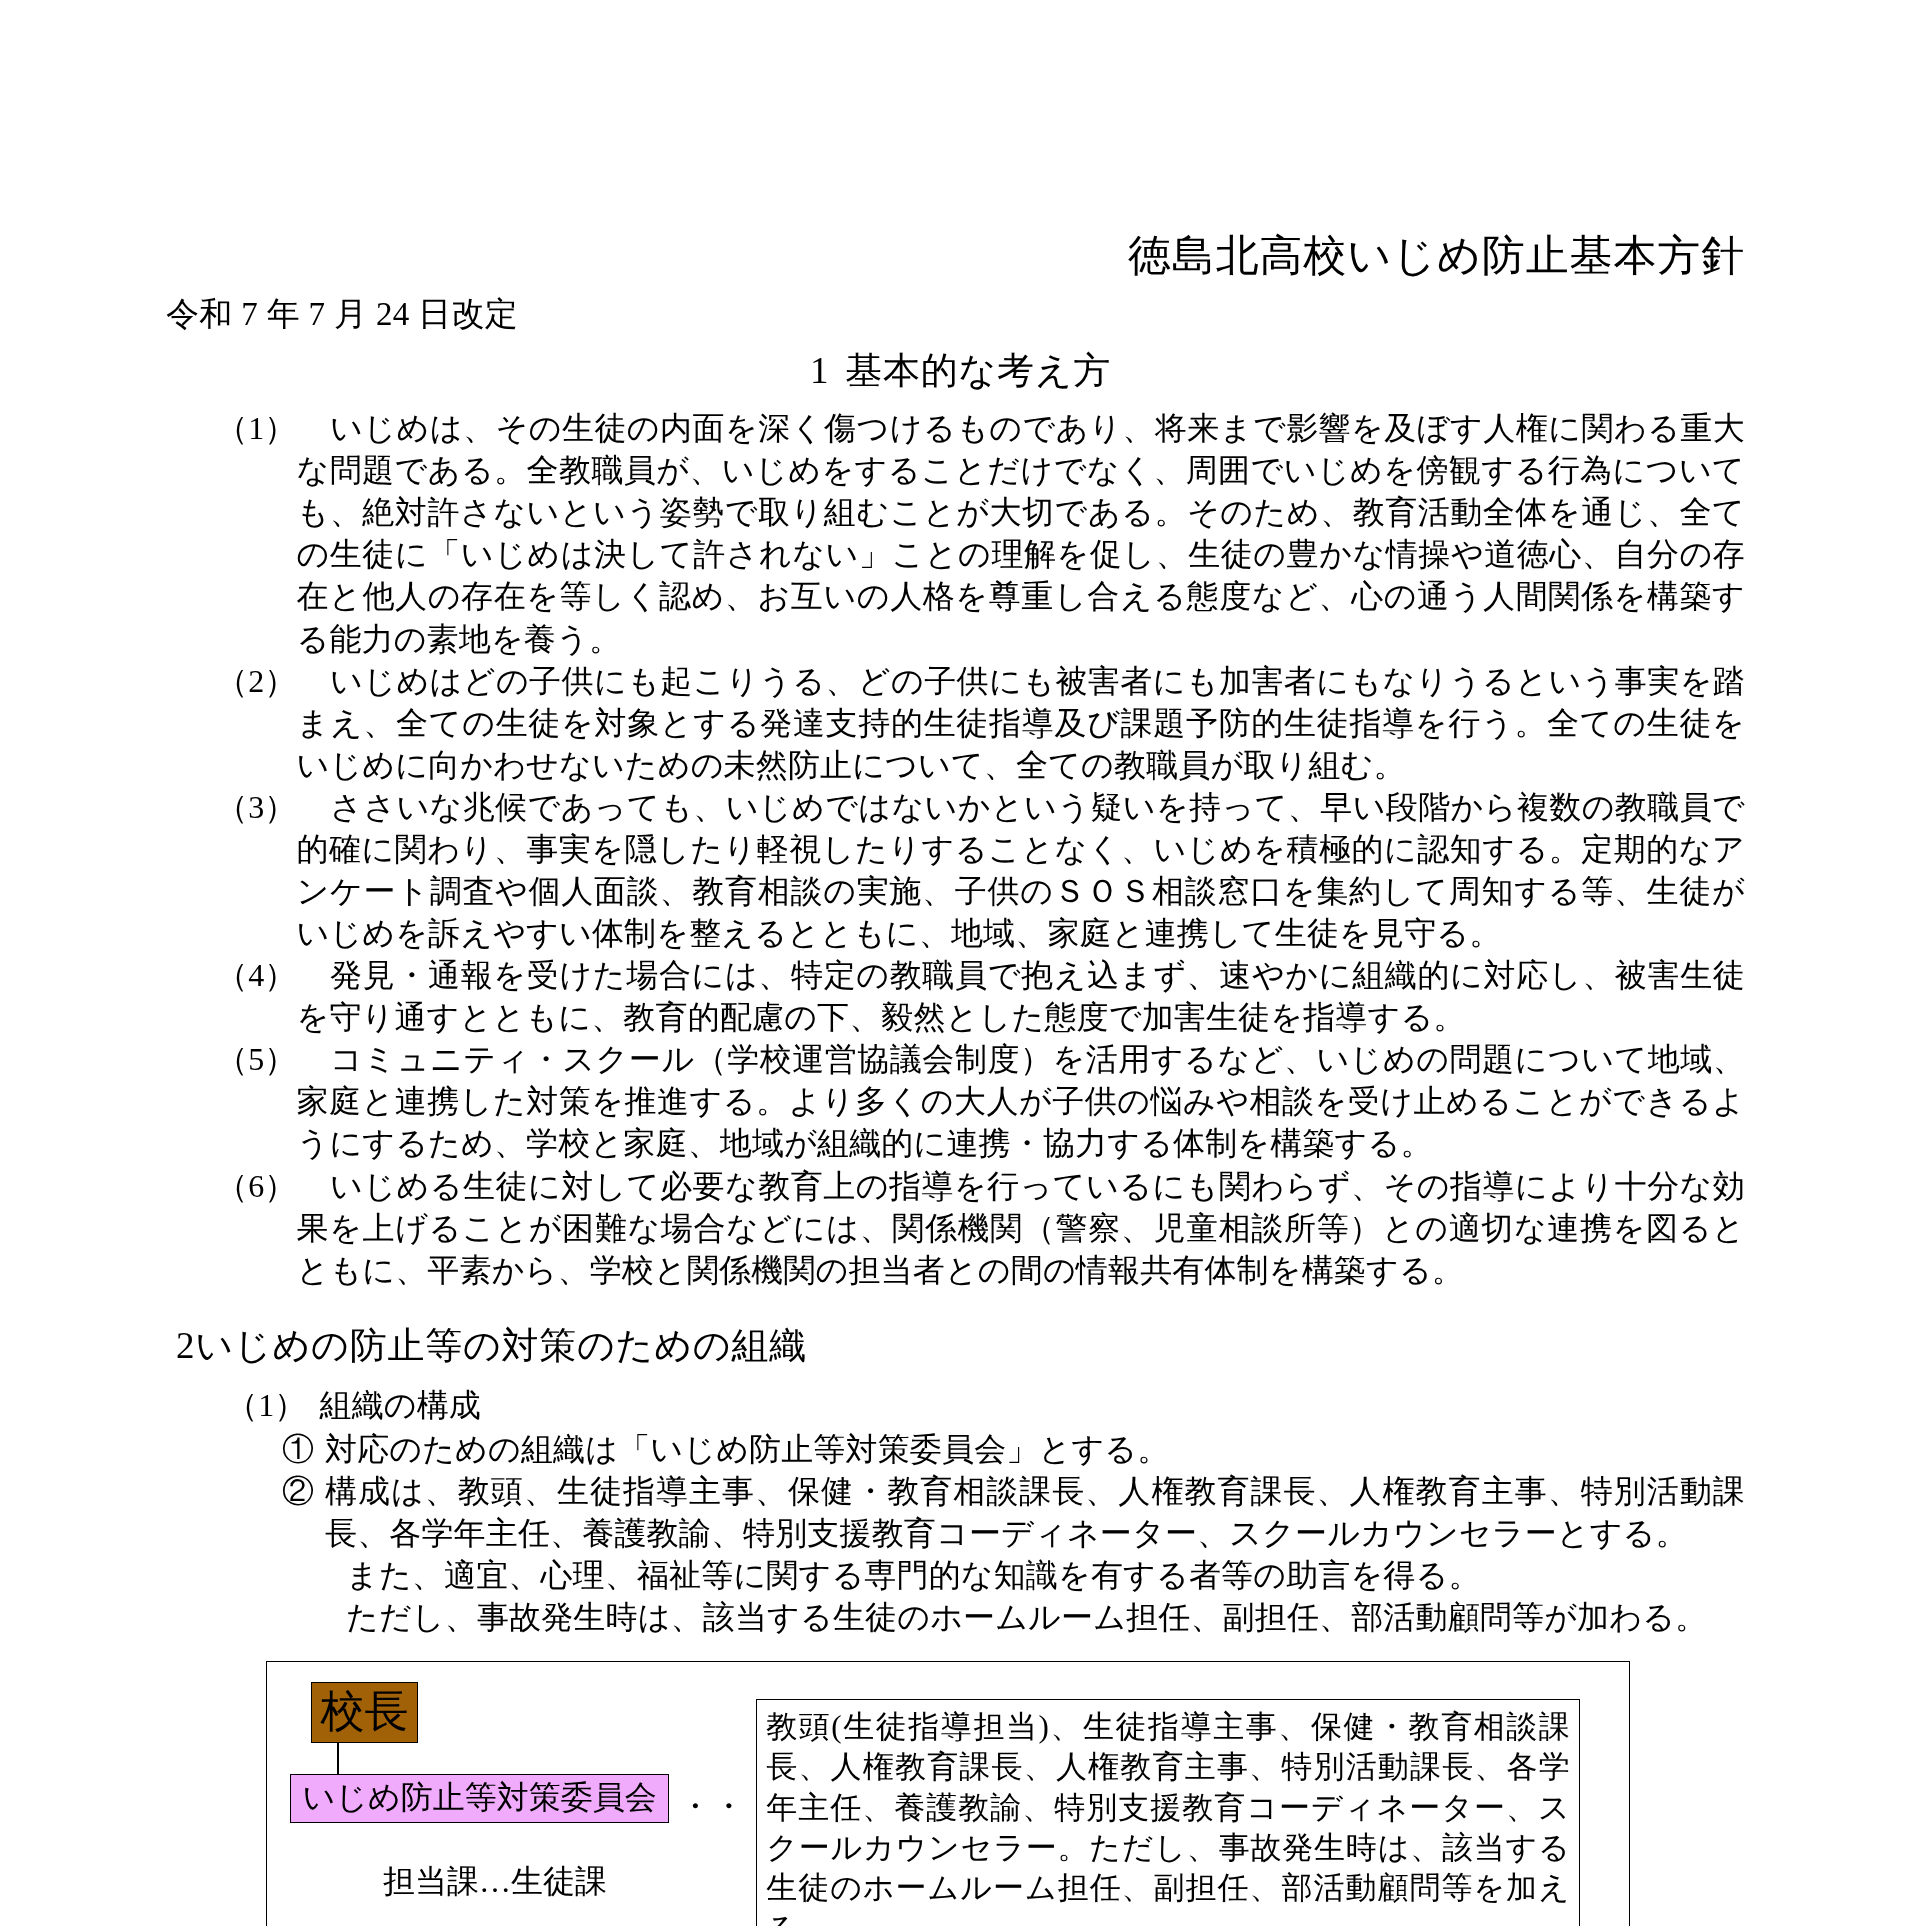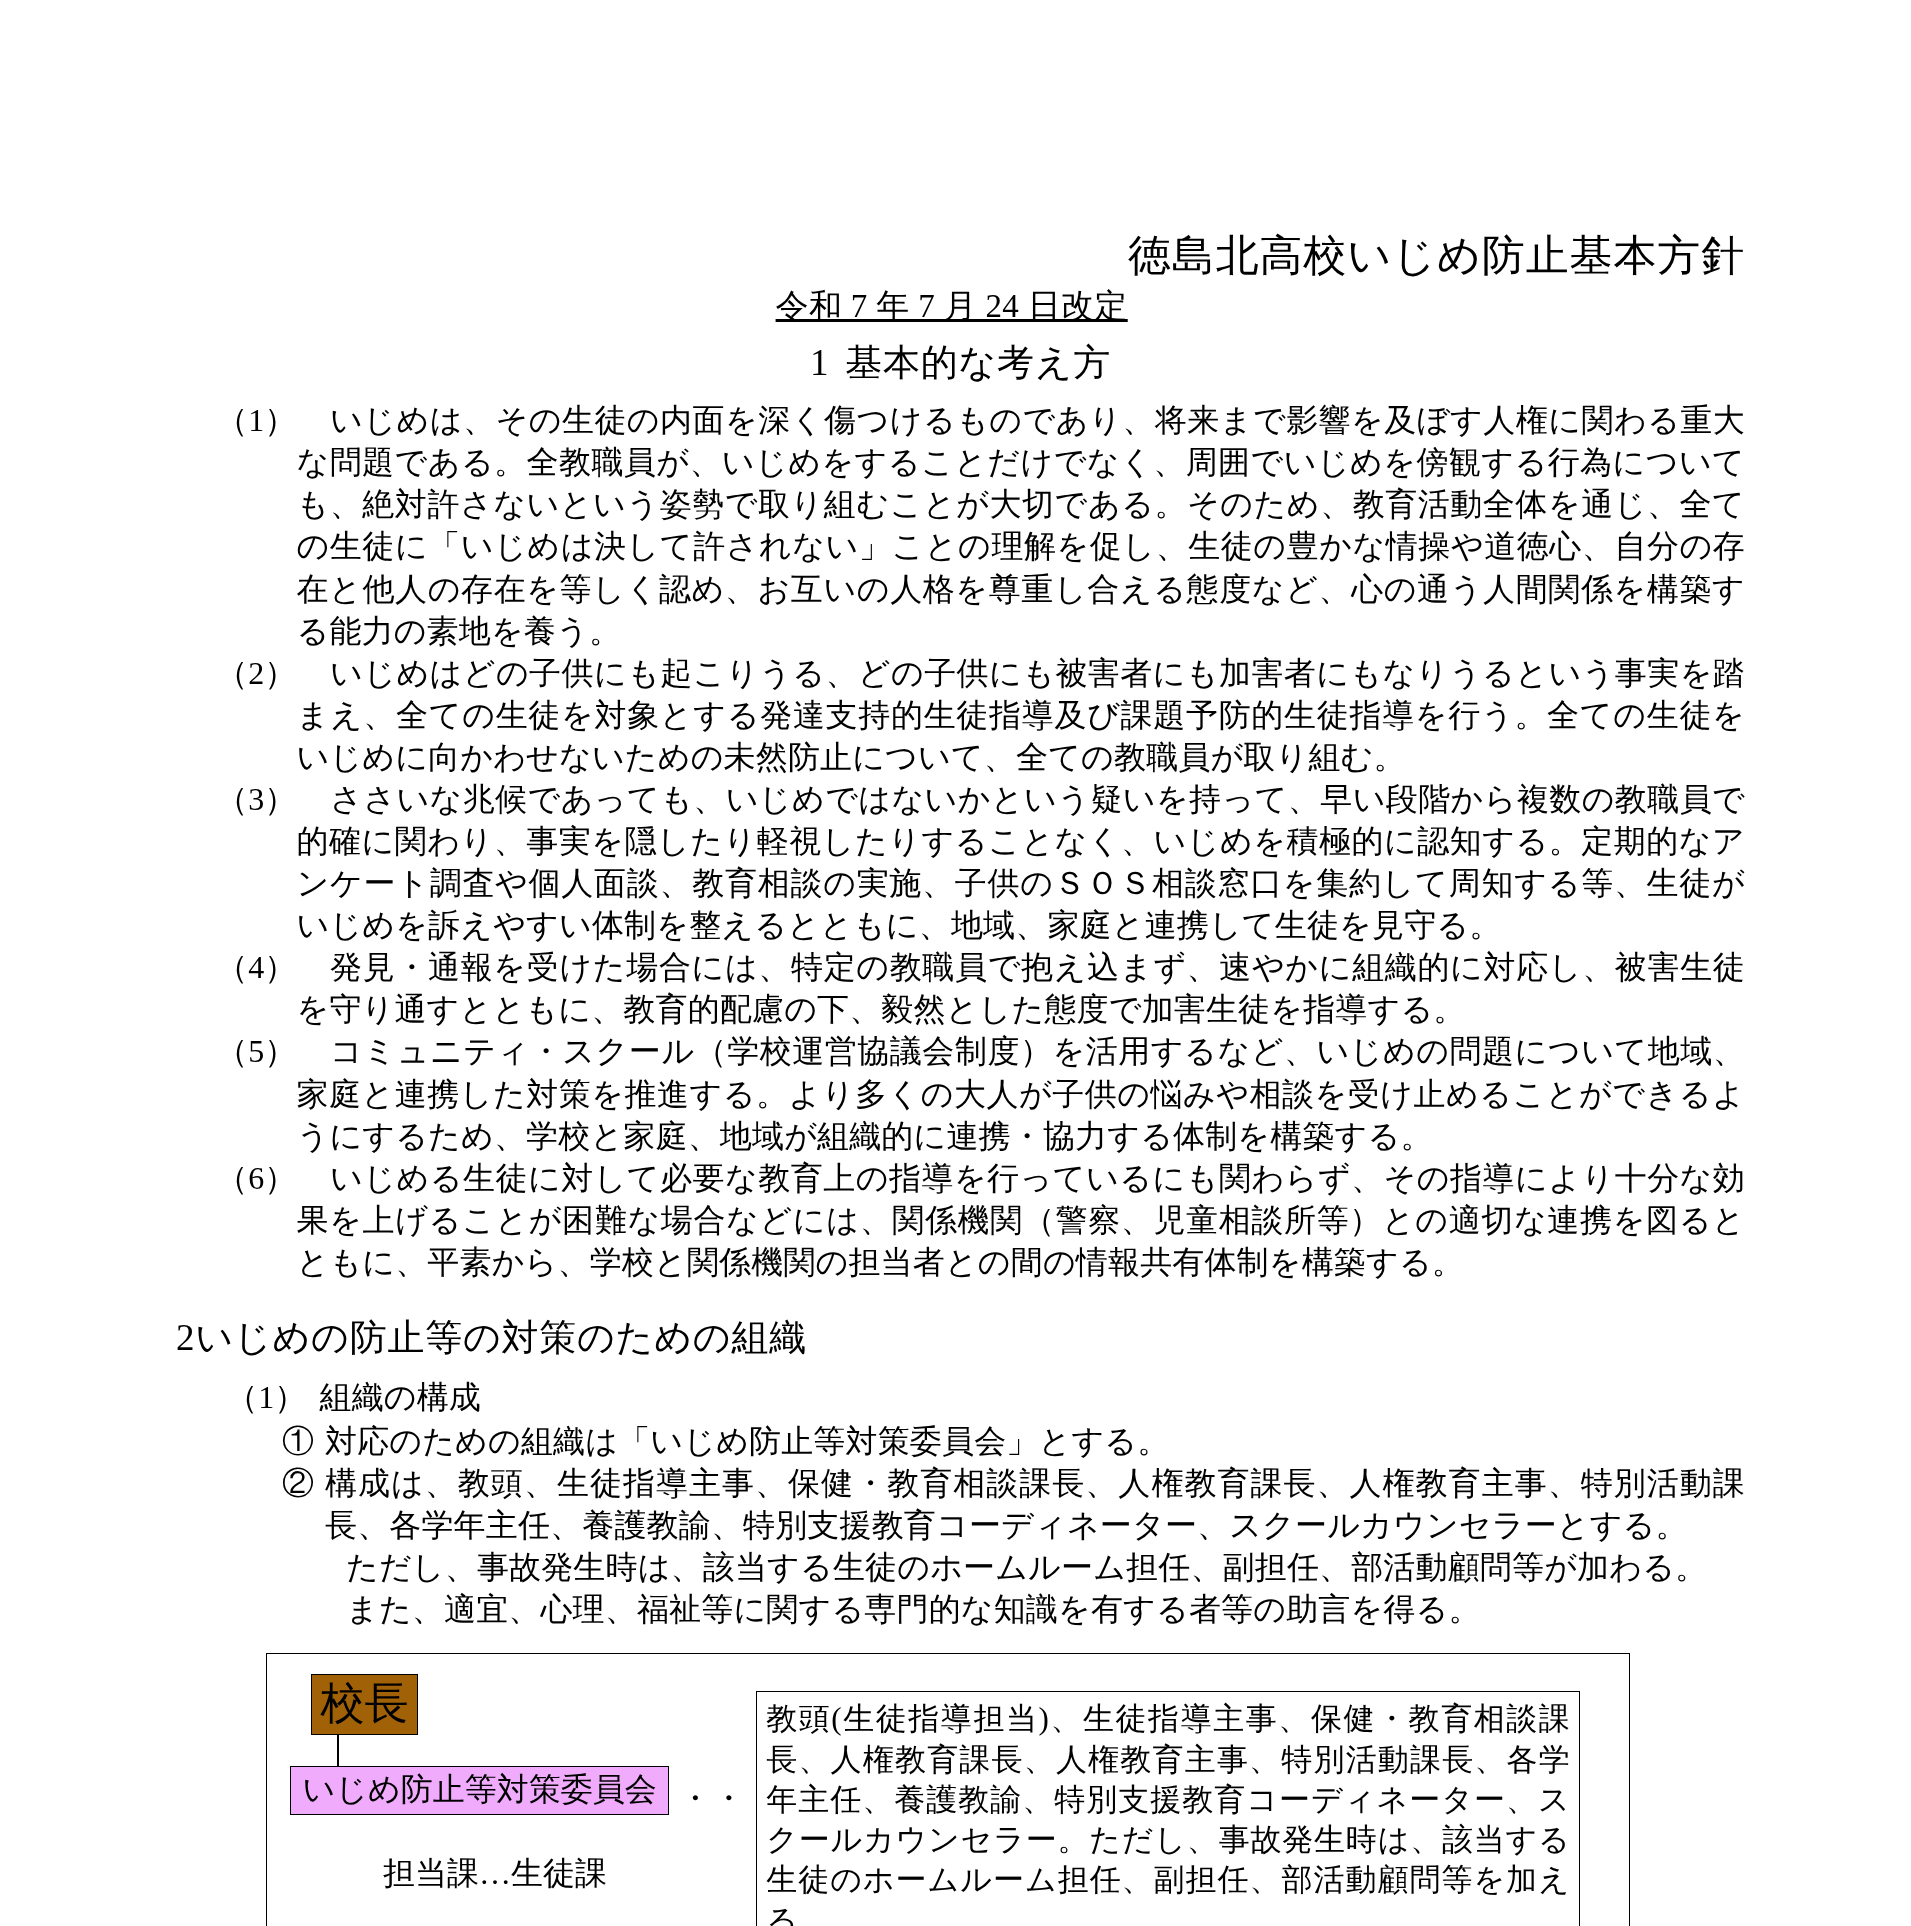--- a/index.html
+++ b/index.html
@@ -29,27 +29,26 @@
   .doc-title {
     text-align: right;
     font-size: 43px;
     line-height: 1.18;
     letter-spacing: 0.02em;
     margin: 0 0 3.1px 0;
     font-weight: 400;
     padding-left: 65px;
   }
   .doc-date {
-    text-align: center;
+    text-align: left;
     font-size: 33px;
     line-height: 1.3;
-    margin: 3px 0 10px 0;
+    margin: 11px 0 10px 0;
     padding-right: 7.7px;
     letter-spacing: 0.01em;
-    text-decoration: underline;
   }
 
   
   .sec-head {
     font-size: 37px;
     line-height: 1.35;
     margin: 0 0 11.6px 0;
     padding-left: 10px;
     letter-spacing: 0.02em;
     text-align: center;
@@ -247,22 +246,22 @@
 
     <div class="sub-item">
       <span class="marker">①</span>
       <span class="body">対応のための組織は「いじめ防止等対策委員会」とする。</span>
     </div>
     <div class="sub-item">
       <span class="marker">②</span>
       <span class="body">構成は、教頭、生徒指導主事、保健・教育相談課長、人権教育課長、人権教育主事、特別活動課長、各学年主任、養護教諭、特別支援教育コーディネーター、スクールカウンセラーとする。</span>
     </div>
 
+    <div class="sub-note">また、適宜、心理、福祉等に関する専門的な知識を有する者等の助言を得る。</div>
     <div class="sub-note">ただし、事故発生時は、該当する生徒のホームルーム担任、副担任、部活動顧問等が加わる。</div>
-    <div class="sub-note">また、適宜、心理、福祉等に関する専門的な知識を有する者等の助言を得る。</div>
 
     <div class="diagram">
       <div class="connector"></div>
       <div class="box-principal">校長</div>
       <div class="box-committee">いじめ防止等対策委員会</div>
       <div class="dots">・・</div>
       <div class="dept-line">担当課…生徒課</div>
       <div class="members-box">教頭(生徒指導担当)、生徒指導主事、保健・教育相談課長、人権教育課長、人権教育主事、特別活動課長、各学年主任、養護教諭、特別支援教育コーディネーター、スクールカウンセラー。ただし、事故発生時は、該当する生徒のホームルーム担任、副担任、部活動顧問等を加える。</div>
     </div>
 

